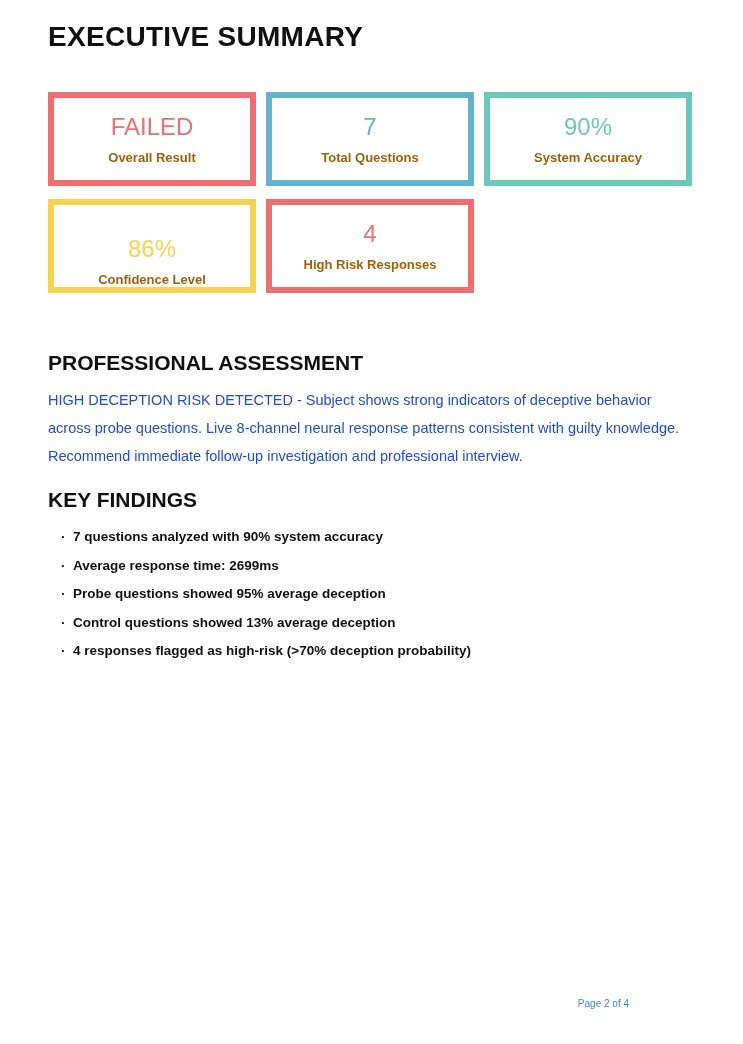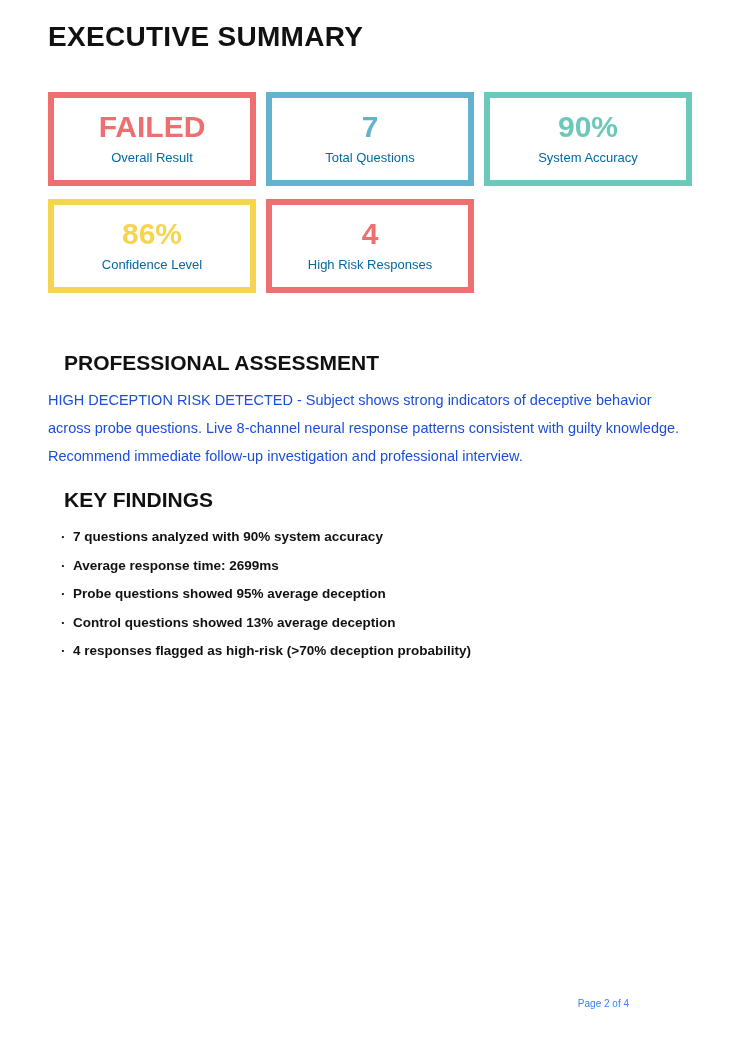--- a/index.html
+++ b/index.html
@@ -38,36 +38,35 @@
     border: 6px solid #cccccc;
     background: #ffffff;
     display: flex;
     flex-direction: column;
     align-items: center;
     justify-content: center;
     text-align: center;
     padding-top: 2px;
   }
   .stat-value {
-    font-size: 30px;
-    font-weight: bold;
+    font-size: 24px;
+    font-weight: normal;
     line-height: 24px;
   }
   .stat-label {
     margin-top: 11px;
     font-size: 13px;
-    font-weight: normal;
-    color: #0369a1;
+    font-weight: bold;
+    color: #a16207;
   }
   h2.section-heading {
     font-size: 21px;
     font-weight: bold;
     line-height: 26px;
     color: #111111;
-    margin-left: 16px;
   }
   .assessment-heading { margin-top: 57px; }
   .assessment-body {
     margin-top: 10px;
     width: 648px;
     font-size: 14.5px;
     line-height: 28px;
     font-weight: normal;
     color: #1d4ed8;
   }
@@ -119,21 +118,21 @@
     <div class="stat-card" style="border-color: rgb(100, 179, 206);">
       <div class="stat-value" style="color: rgb(100, 179, 206);">7</div>
       <div class="stat-label">Total Questions</div>
     </div>
 
     <div class="stat-card" style="border-color: rgb(109, 200, 188);">
       <div class="stat-value" style="color: rgb(109, 200, 188);">90%</div>
       <div class="stat-label">System Accuracy</div>
     </div>
 
-    <div class="stat-card" style="border-color: rgb(245, 213, 80);">
+    <div class="stat-card" style="border-color: rgb(245, 213, 80); justify-content: flex-end;">
       <div class="stat-value" style="color: rgb(245, 213, 80);">86%</div>
       <div class="stat-label">Confidence Level</div>
     </div>
 
     <div class="stat-card" style="border-color: rgb(238, 111, 111);">
       <div class="stat-value" style="color: rgb(238, 111, 111);">4</div>
       <div class="stat-label">High Risk Responses</div>
     </div>
   </div>
 

